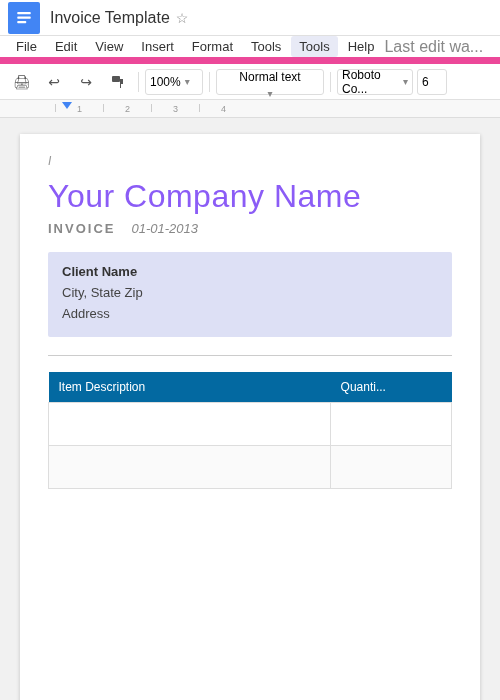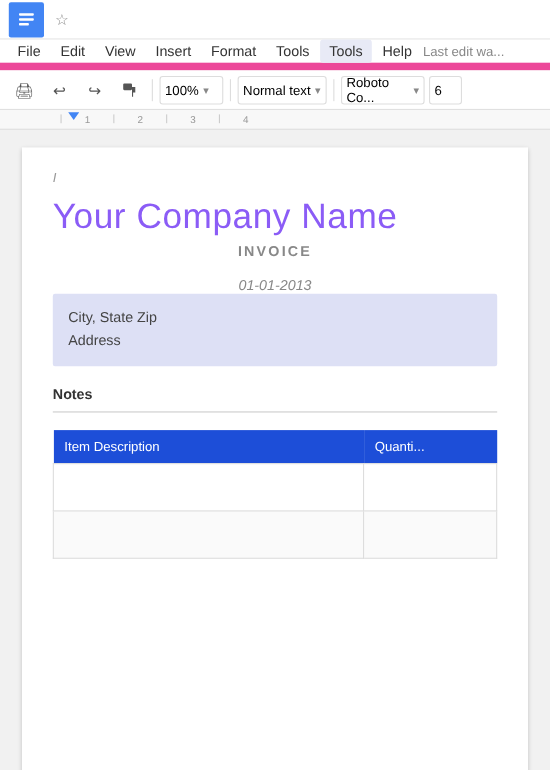--- a/index.html
+++ b/index.html
@@ -49,21 +49,21 @@
     .menu-item {
       padding: 3px 8px;
       border-radius: 3px;
       cursor: pointer;
       white-space: nowrap;
     }
     .menu-item.active { background: #e8eaf6; }
     .last-edit {
       margin-left: auto;
       color: #888;
-      font-size: 12px;
+      font-size: 16px;
       white-space: nowrap;
     }
 
     
     .toolbar {
       display: flex;
       align-items: center;
       background: #fff;
       height: 36px;
       padding: 0 8px;
@@ -95,21 +95,21 @@
       align-items: center;
       gap: 4px;
     }
     .toolbar-divider {
       width: 1px;
       height: 20px;
       background: #ddd;
       margin: 0 2px;
     }
     .zoom-select { width: 58px; }
-    .style-select { width: 81px; }
+    .style-select { width: 108px; flex-direction: column; }
     .font-select { width: 76px; }
     .font-size-select { width: 30px; }
     .select-arrow { font-size: 10px; color: #888; }
 
     
     .ruler {
       height: 18px;
       background: #f8f8f8;
       border-bottom: 1px solid #ddd;
       position: relative;
@@ -172,21 +172,21 @@
       color: #8b5cf6;
       font-weight: 300;
       margin-top: 24px;
       margin-bottom: 6px;
       letter-spacing: 0.5px;
     }
     .invoice-line {
       display: flex;
       align-items: center;
       gap: 16px;
-      flex-direction: column;
+      margin-bottom: 16px;
     }
     .invoice-label {
       font-size: 13px;
       color: #888;
       font-weight: 600;
       letter-spacing: 2px;
     }
     .invoice-date {
       font-size: 13px;
       color: #888;
@@ -230,21 +230,21 @@
       color: #aaa;
     }
 
     
     .invoice-table {
       width: 100%;
       border-collapse: collapse;
       font-size: 12px;
     }
     .invoice-table th {
-      background: #1d4ed8;
+      background: #0369a1;
       color: #fff;
       padding: 8px 10px;
       text-align: left;
       font-weight: normal;
     }
     .invoice-table td {
       border: 1px solid #ddd;
       padding: 14px 10px;
       color: #333;
     }
@@ -256,20 +256,21 @@
 <body>
 
 <div class="title-bar">
   <div class="app-icon">
     <svg viewBox="0 0 24 24" fill="white">
       <rect x="3" y="4" width="18" height="3" rx="1"></rect>
       <rect x="3" y="10" width="18" height="3" rx="1"></rect>
       <rect x="3" y="16" width="12" height="3" rx="1"></rect>
     </svg>
   </div>
+  <span class="title-text">Invoice Template</span>
   <span class="star-icon">☆</span>
 </div>
 
 <div class="menu-bar">
   <span class="menu-item">File</span>
   <span class="menu-item">Edit</span>
   <span class="menu-item">View</span>
   <span class="menu-item">Insert</span>
   <span class="menu-item">Format</span>
   <span class="menu-item">Tools</span>
@@ -324,28 +325,28 @@
     <div class="page-marker">I</div>
 
     <div class="company-name">Your Company Name</div>
 
     <div class="invoice-line">
       <span class="invoice-label">INVOICE</span>
       <span class="invoice-date">01-01-2013</span>
     </div>
 
     <div class="client-box">
+      <div class="client-name">Client Name</div>
       <div class="client-address">
         <div>City, State Zip</div>
         <div>Address</div>
       </div>
     </div>
 
     <div class="notes-section">
-      <div class="notes-heading">Notes</div>
       <div class="notes-divider"></div>
     </div>
 
     <table class="invoice-table">
       <thead>
         <tr>
           <th class="col-desc">Item Description</th>
           <th class="col-qty">Quanti...</th>
         </tr>
       </thead>

